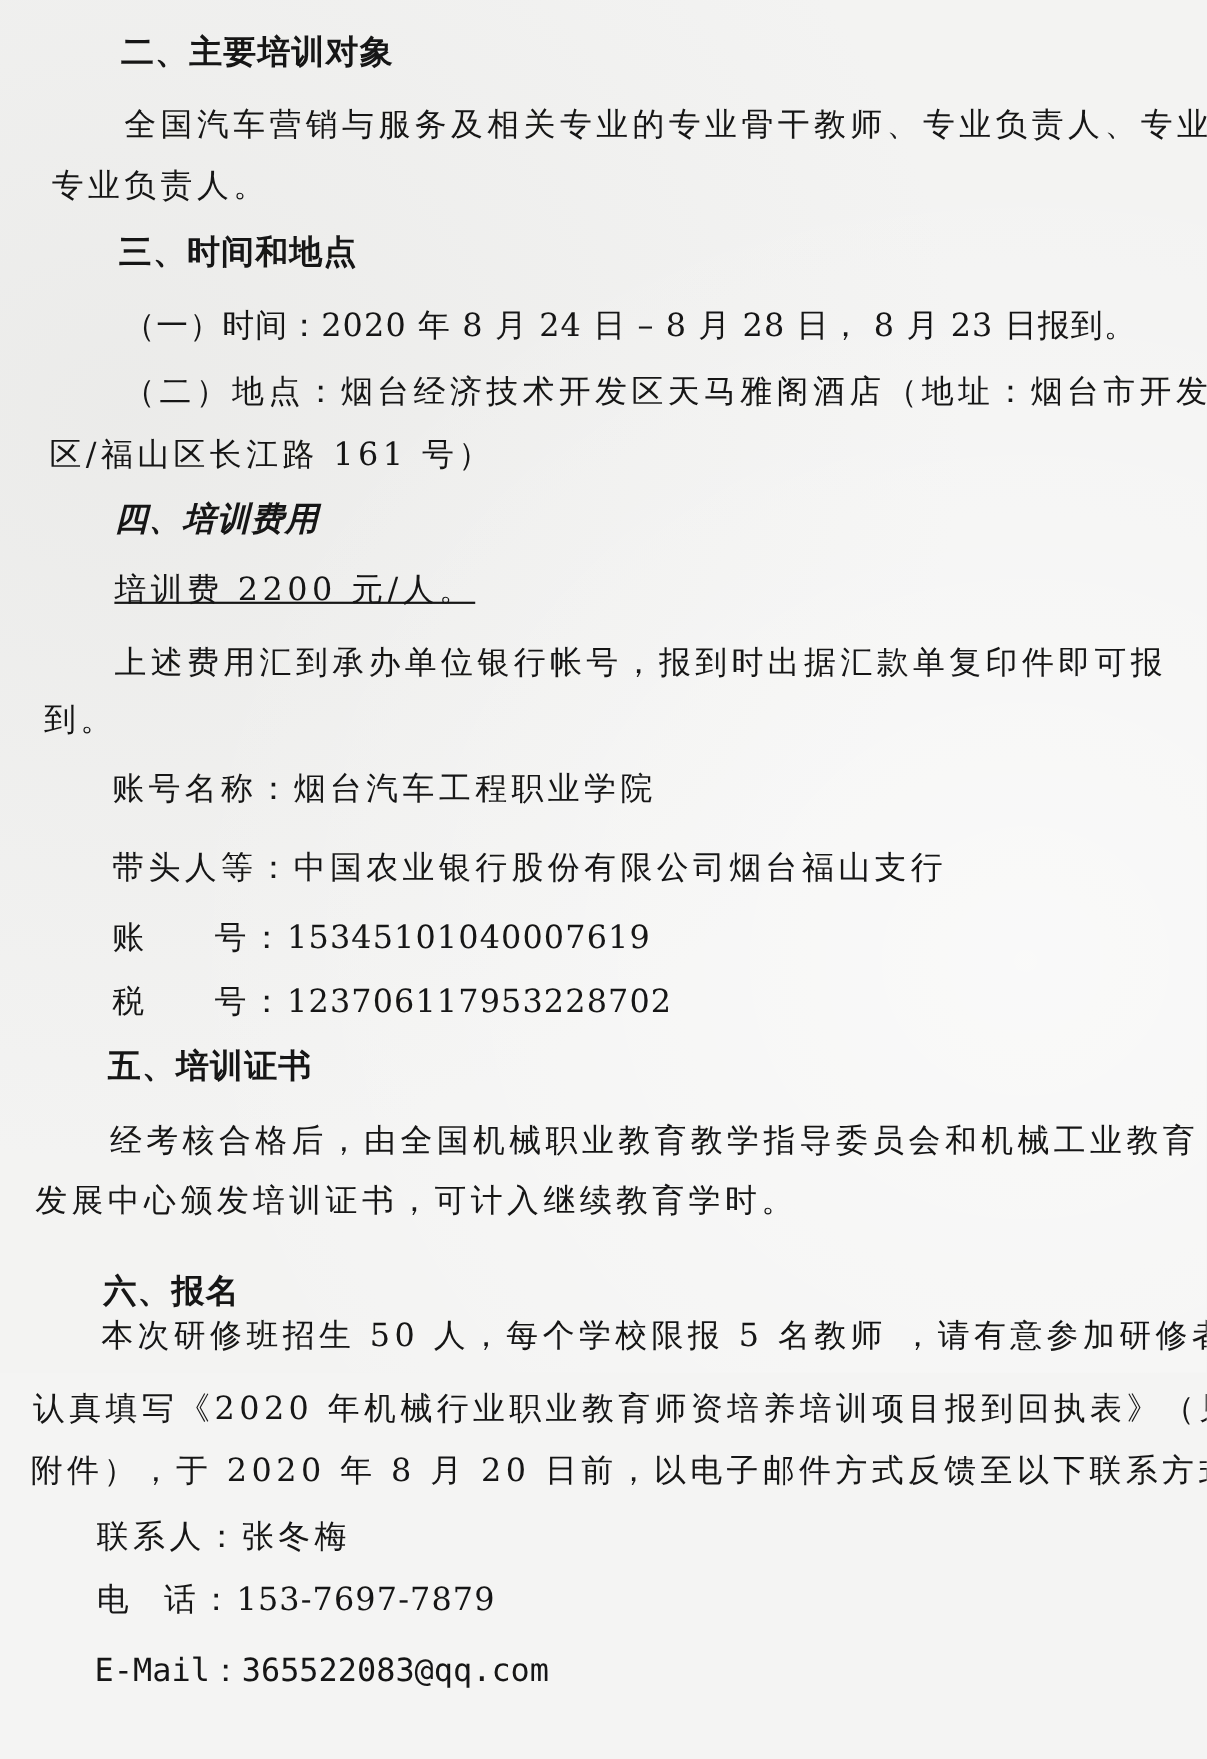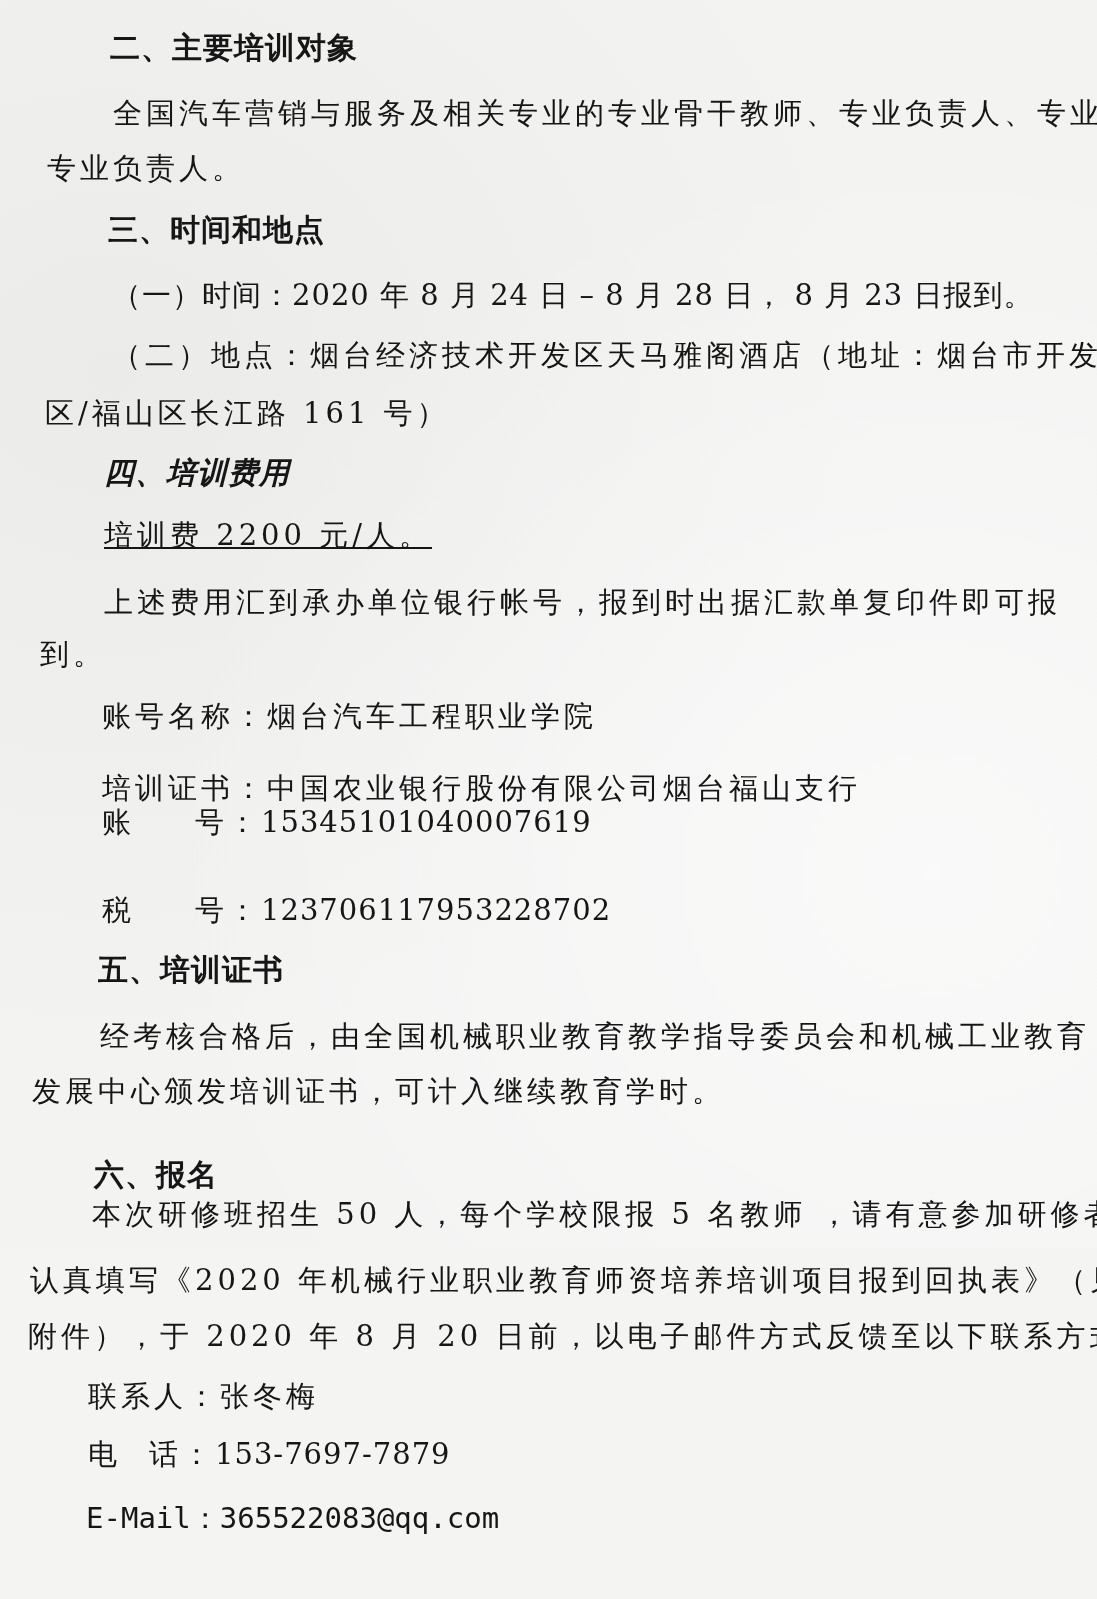--- a/index.html
+++ b/index.html
@@ -61,23 +61,23 @@
 
   <div class="line heading" style="left:104px; top:455px;font-style:italic;">四、培训费用</div>
   <div class="line" style="left:104px; top:517px;text-decoration:underline;">培训费 2200 元/人。</div>
   <div class="line" style="left:104px; top:548px;margin-top:36px;">上述费用汇到承办单位银行帐号，报到时出据汇款单复印件即可报</div>
   <div class="line" style="left:40px; top:636px;">到。</div>
 
   <div class="line" style="left:102px; top:698px;">
     <span>账号名称：</span><span>烟台汽车工程职业学院</span>
   </div>
   <div class="line" style="left:102px; top:770px;">
-    <span>培训证书：</span><span>中国农业银行股份有限公司烟台福山支行</span>
+    <span>带头人等：</span><span>中国农业银行股份有限公司烟台福山支行</span>
   </div>
-  <div class="line" style="left:102px; top:804px;">
+  <div class="line" style="left:102px; top:834px;">
     <span>账</span><span class="gap" style="width:60px;"></span><span>号：</span><span class="num">15345101040007619</span>
   </div>
   <div class="line" style="left:102px; top:892px;">
     <span>税</span><span class="gap" style="width:60px;"></span><span>号：</span><span class="num">123706117953228702</span>
   </div>
 
   <div class="line heading" style="left:98px; top:952px;">五、培训证书</div>
   <div class="line" style="left:100px; top:1018px;">经考核合格后，由全国机械职业教育教学指导委员会和机械工业教育</div>
   <div class="line" style="left:32px; top:1073px;">发展中心颁发培训证书，可计入继续教育学时。</div>
 

